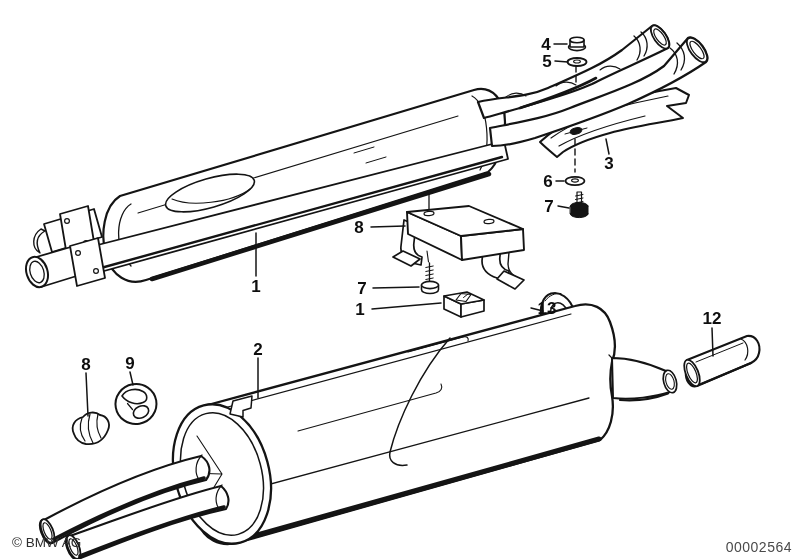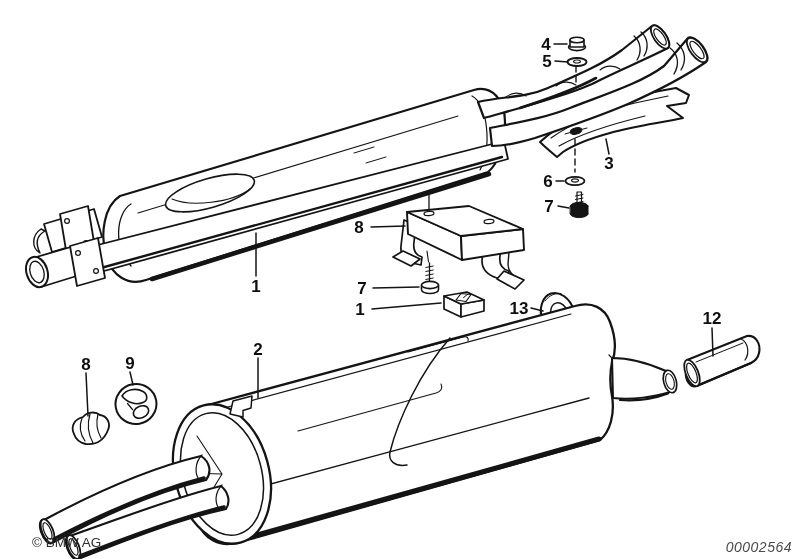--- a/index.html
+++ b/index.html
@@ -1,22 +1,22 @@
 <!DOCTYPE html>
 <html><head>
 <meta charset="utf-8">
 <style>
   html,body{margin:0;padding:0;background:#fff;}
   #stage{position:relative;width:799px;height:559px;background:#ffffff;overflow:hidden;
          font-family:"Liberation Sans", sans-serif;}
   #art{position:absolute;left:0;top:0;}
   .callout{position:absolute;transform:translate(-50%,-50%);font-weight:bold;
            font-size:17px;color:#0e0e0e;line-height:1;letter-spacing:0;cursor:default;}
-  .copyright{position:absolute;left:32px;top:535px;font-size:13.5px;color:#2f2f2f;}
-  .docnum{position:absolute;right:7px;top:539px;font-size:14px;color:#4a4a4a;letter-spacing:.5px;font-style:italic;}
+  .copyright{position:absolute;left:12px;top:535px;font-size:13.5px;color:#2f2f2f;}
+  .docnum{position:absolute;right:7px;top:539px;font-size:14px;color:#4a4a4a;letter-spacing:.5px;}
 </style>
 </head>
 <body>
 
 <div id="stage">
 
 <svg id="art" width="799" height="559" viewBox="0 0 799 559">
   <g stroke="#141414" fill="none" stroke-linecap="round" stroke-linejoin="round">
 
     <g>
@@ -199,19 +199,19 @@
 <span class="callout" style="left:609px;top:163px">3</span>
 <span class="callout" style="left:546px;top:44px">4</span>
 <span class="callout" style="left:547px;top:61px">5</span>
 <span class="callout" style="left:548px;top:181px">6</span>
 <span class="callout" style="left:549px;top:206px">7</span>
 <span class="callout" style="left:86px;top:364px">8</span>
 <span class="callout" style="left:130px;top:363px">9</span>
 <span class="callout" style="left:359px;top:227px">8</span>
 <span class="callout" style="left:362px;top:288px">7</span>
 <span class="callout" style="left:360px;top:309px">1</span>
-<span class="callout" style="left:519px;top:308px">13</span>
+<span class="callout" style="left:547px;top:308px">13</span>
 <span class="callout" style="left:712px;top:318px">12</span>
 
 <span class="copyright">© BMW AG</span>
 <span class="docnum">00002564</span>
 
 </div>
 
 </body></html>

